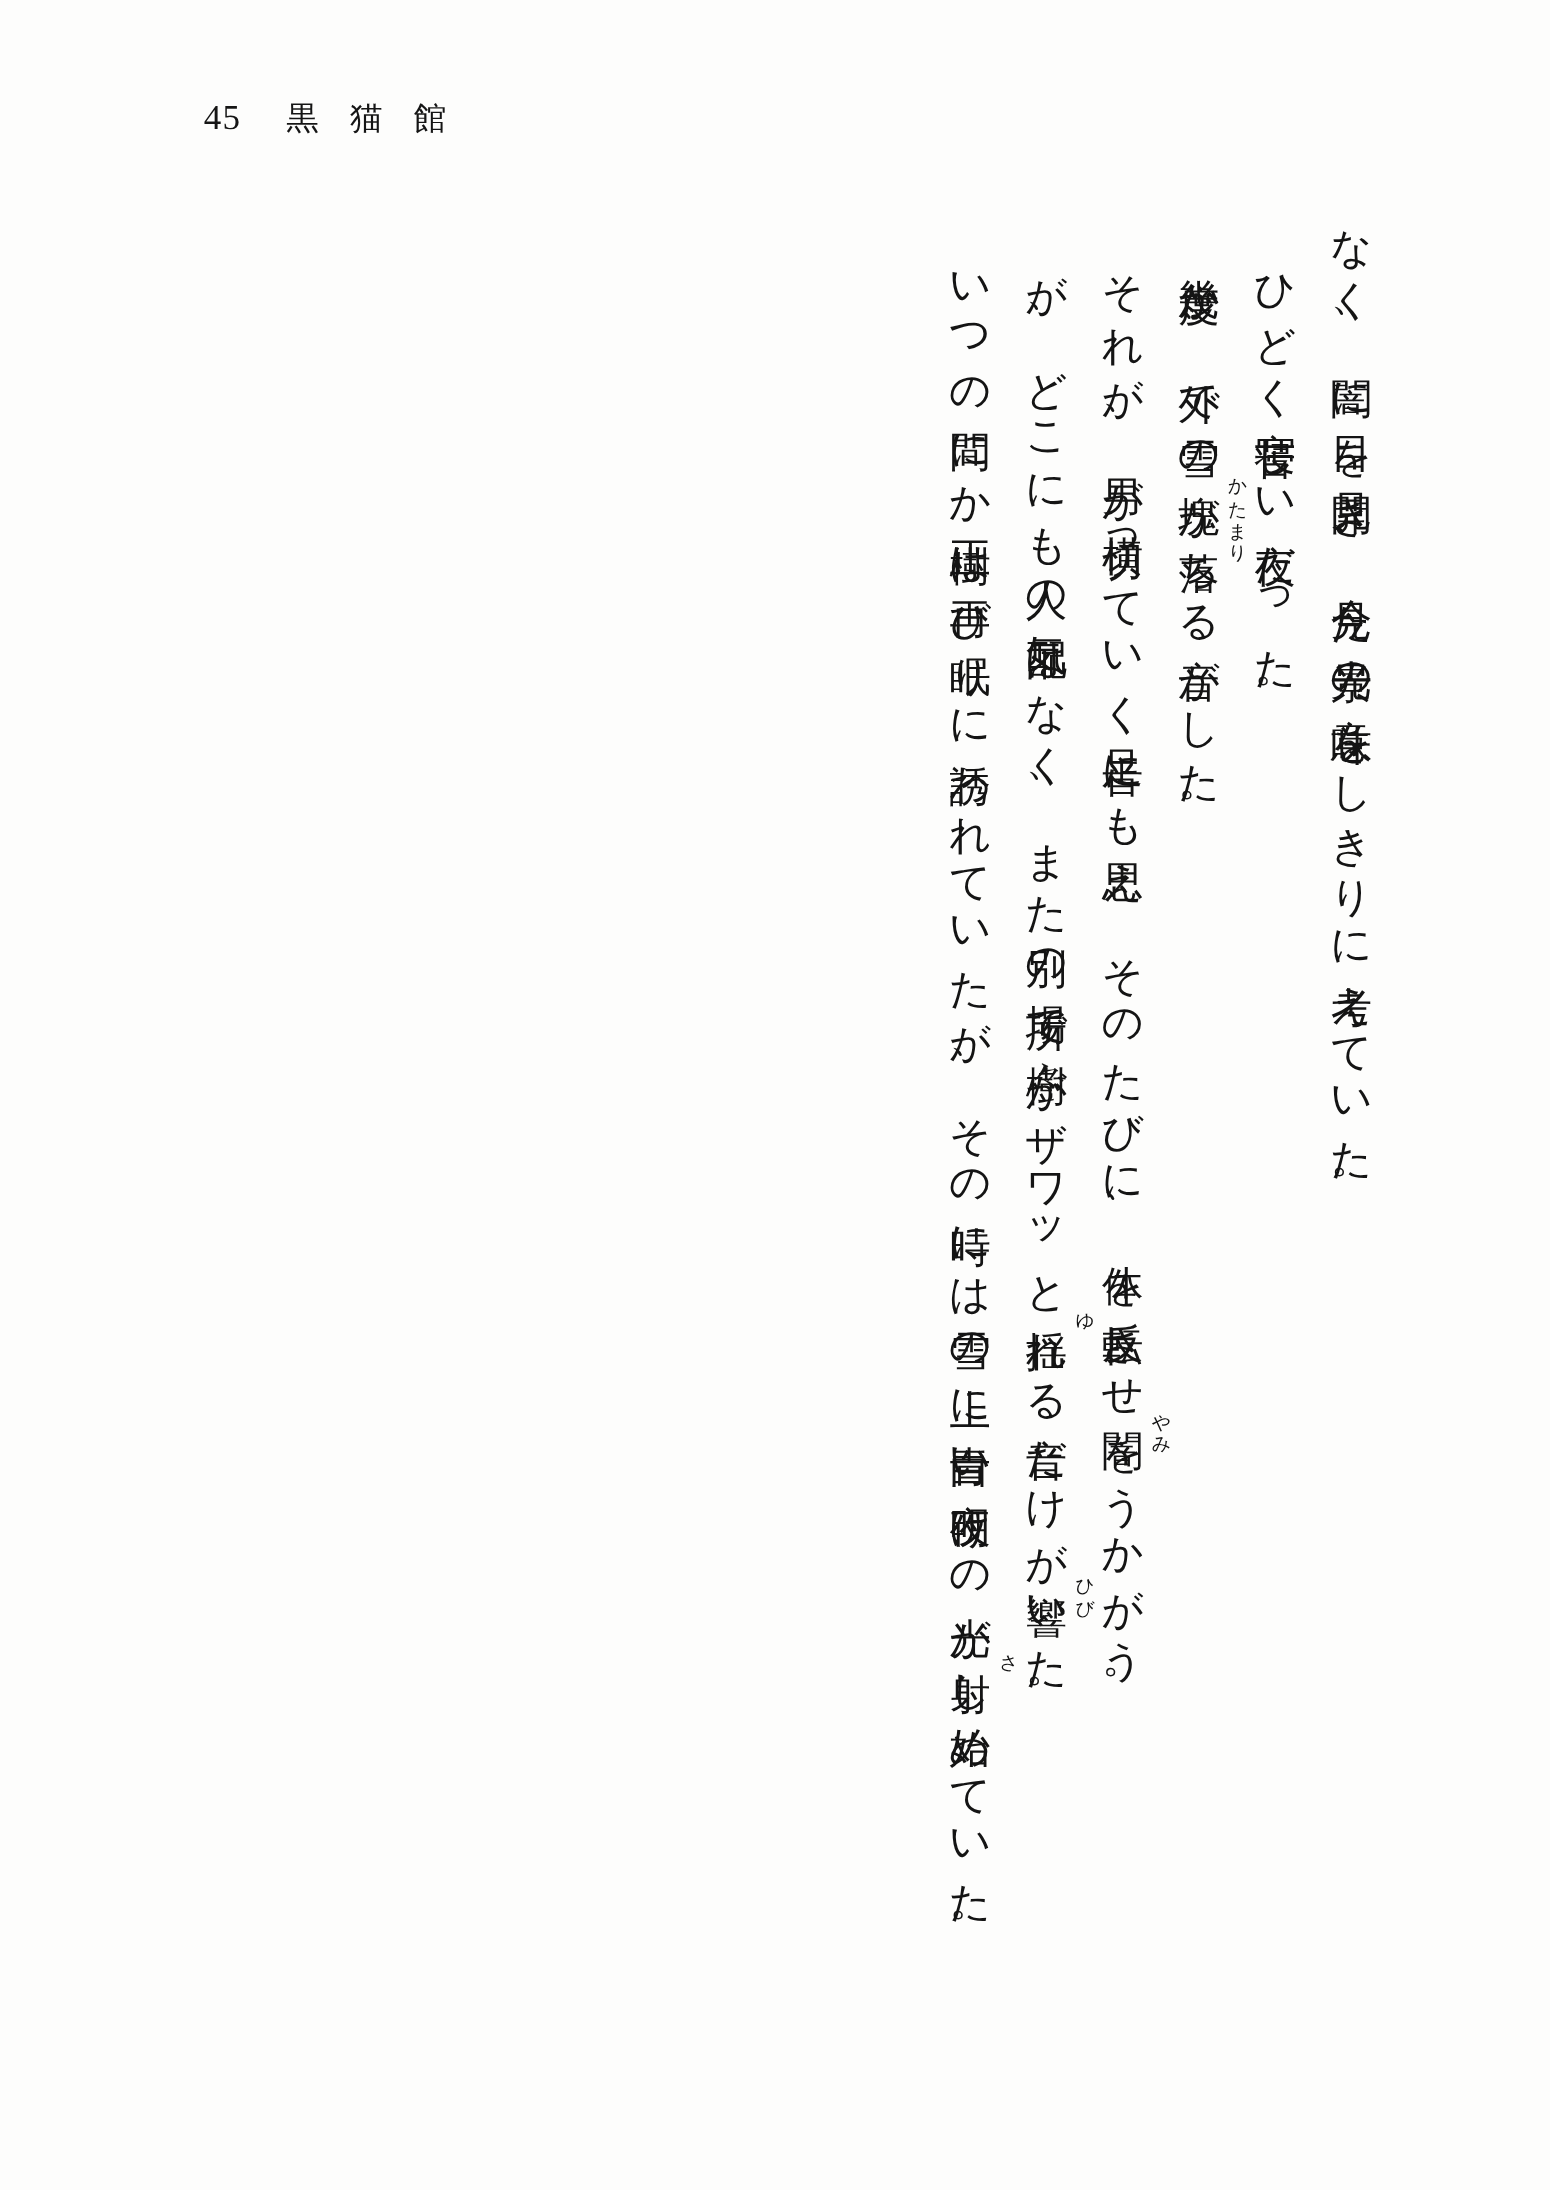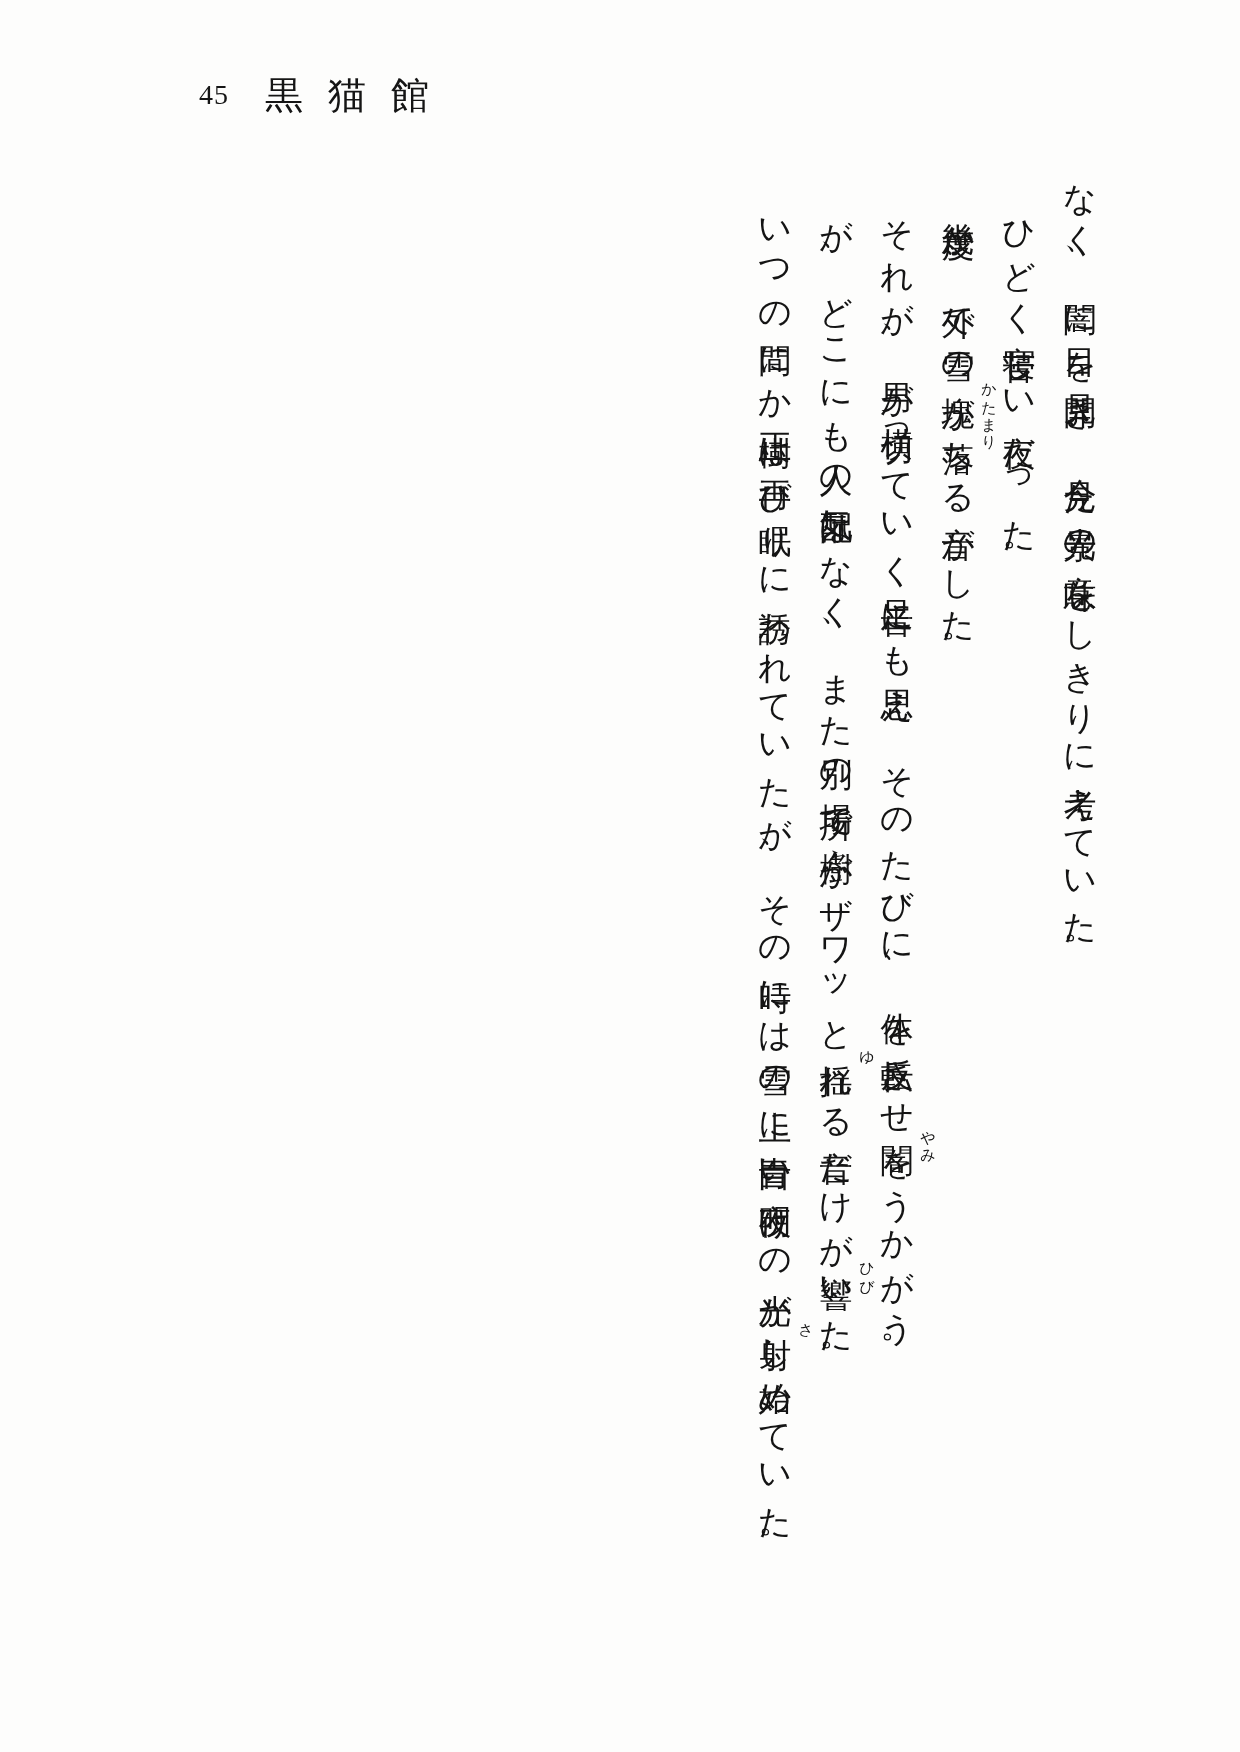--- a/index.html
+++ b/index.html
@@ -19,28 +19,27 @@
   
   .running-head {
     position: absolute;
     top: 80px;
     left: 163px;
     display: flex;
     align-items: flex-end;
     font-size: 28px;
     line-height: 30px;
     white-space: nowrap;
-    margin-left: 36px;
   }
   .page-number {
     letter-spacing: 1px;
   }
   .running-title {
     margin-left: 36px;
-    font-size: 38px;
+    font-size: 26px;
     letter-spacing: 25px;
   }
 
   
   .body-text {
     position: absolute;
     top: 160px;
     right: 130px;
     height: 1463px;
     writing-mode: vertical-rl;

